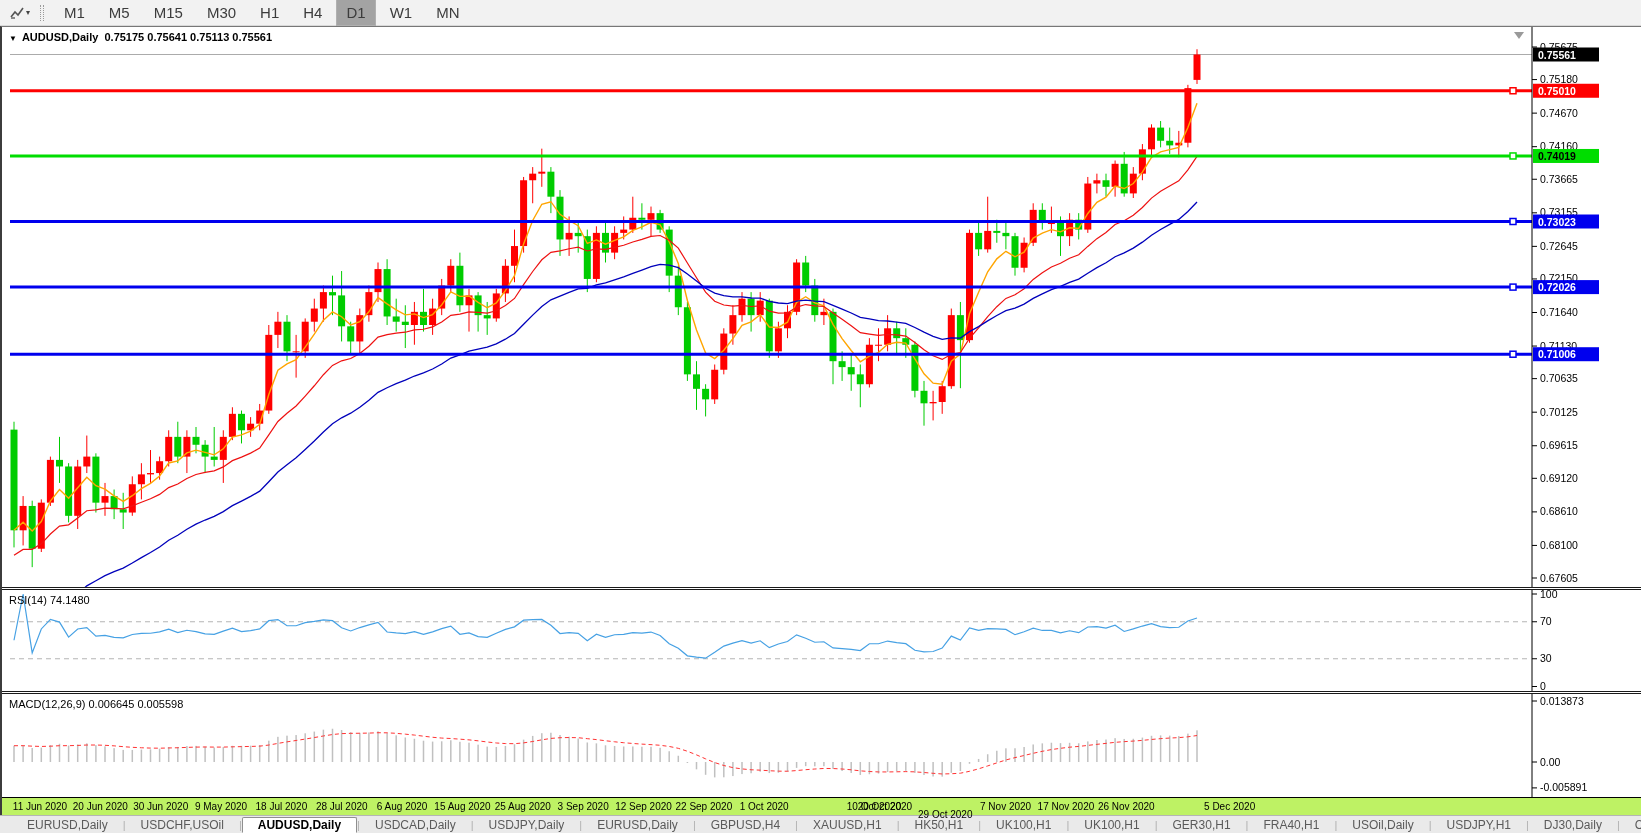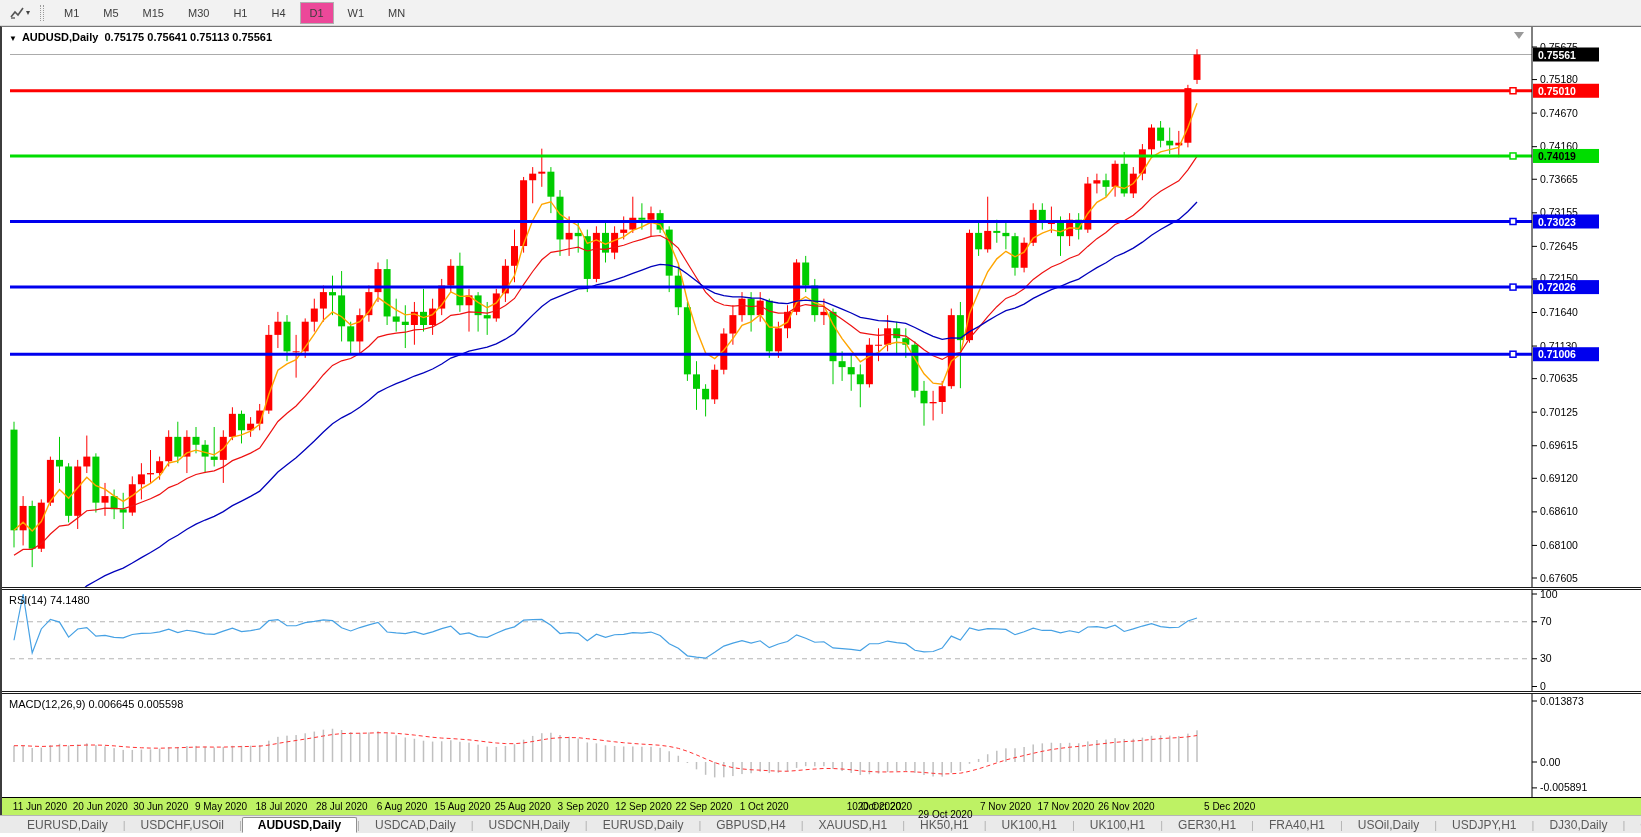--- a/index.html
+++ b/index.html
@@ -10,24 +10,24 @@
   }
   
   .toolbar{
     height:26px; background:#f2f2f2; border-bottom:1px solid #d9d9d9;
     display:flex; align-items:center; padding:0 6px;
   }
   .tool-ico{ display:flex; align-items:center; gap:2px; padding:2px 4px; }
   .caret{ font-size:8px; color:#444; }
   .grip{ width:4px; height:16px; margin:0 8px 0 6px;
     border-left:1px dotted #9a9a9a; border-right:1px dotted #9a9a9a; }
-  .tf-btn{ font-size:11px; color:#3c3c3c; padding:4px 9px; margin:0 2px;
+  .tf-btn{ font-size:15px; color:#3c3c3c; padding:4px 9px; margin:0 2px;
     border:1px solid transparent; background:transparent; cursor:default;
     font-family:"Liberation Sans",sans-serif; }
-  .tf-btn.active{ background:#ec4899; border:1px solid #b0b0b0; }
+  .tf-btn.active{ background:#a3a3a3; border:1px solid #b0b0b0; }
   
   .chart-window{ position:relative; width:1641px; border-left:2px solid #3c3c3c;
     border-top:1px solid #777; background:#fff; }
   svg{ display:block; }
   .pane-sep{ height:3px; background:#fff; border-top:1px solid #1a1a1a; border-bottom:1px solid #1a1a1a; }
   .overlay-label{ position:absolute; left:7px; font-size:11px; color:#000; z-index:5; white-space:nowrap; }
   .title-row{ top:4px; font-weight:bold; font-size:11px; }
   .title-row .tri{ font-size:8px; margin-right:5px; font-weight:normal; }
   
   .date-axis{ position:relative; height:18px; background:#bef264; border-top:1px solid #000; }
@@ -576,21 +576,21 @@
 
 <div class="tabbar" id="tabbar">
     <span class="tab">EURUSD,Daily</span>
     <span class="tab-sep">|</span>
     <span class="tab">USDCHF,USOil</span>
     <span class="tab-sep">|</span>
     <span class="tab active">AUDUSD,Daily</span>
     <span class="tab-sep">|</span>
     <span class="tab">USDCAD,Daily</span>
     <span class="tab-sep">|</span>
-    <span class="tab">USDCNH,Daily</span>
+    <span class="tab">USDJPY,Daily</span>
     <span class="tab-sep">|</span>
     <span class="tab">EURUSD,Daily</span>
     <span class="tab-sep">|</span>
     <span class="tab">GBPUSD,H4</span>
     <span class="tab-sep">|</span>
     <span class="tab">XAUUSD,H1</span>
     <span class="tab-sep">|</span>
     <span class="tab">HK50,H1</span>
     <span class="tab-sep">|</span>
     <span class="tab">UK100,H1</span>

